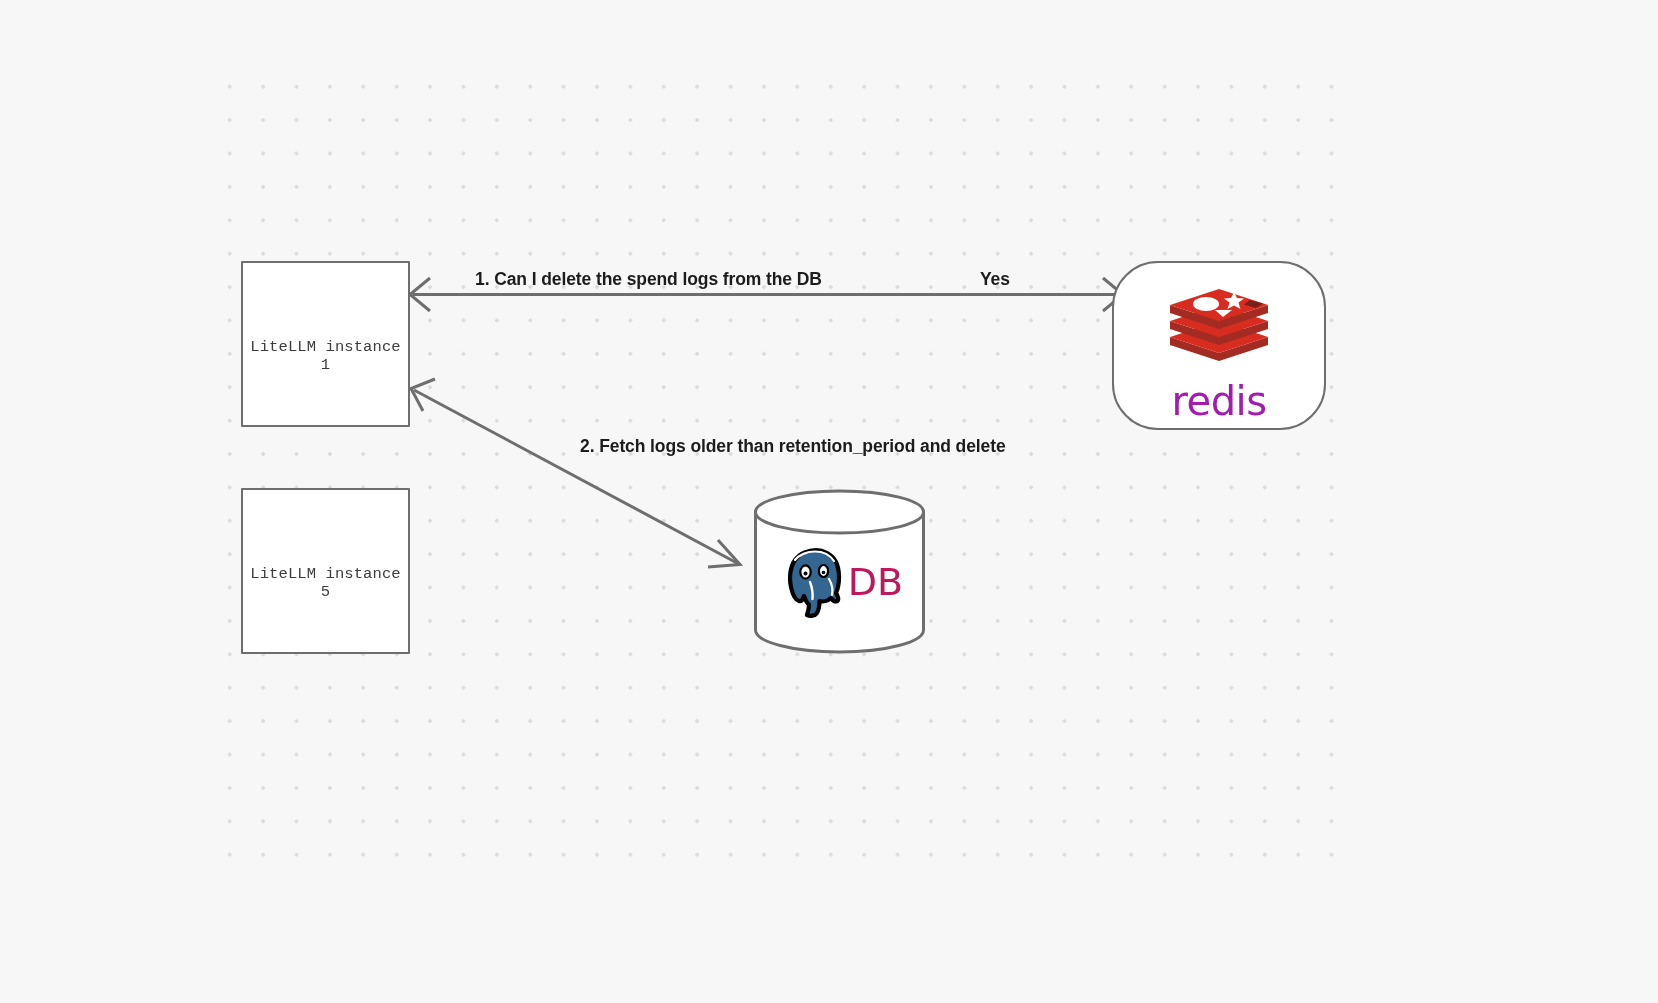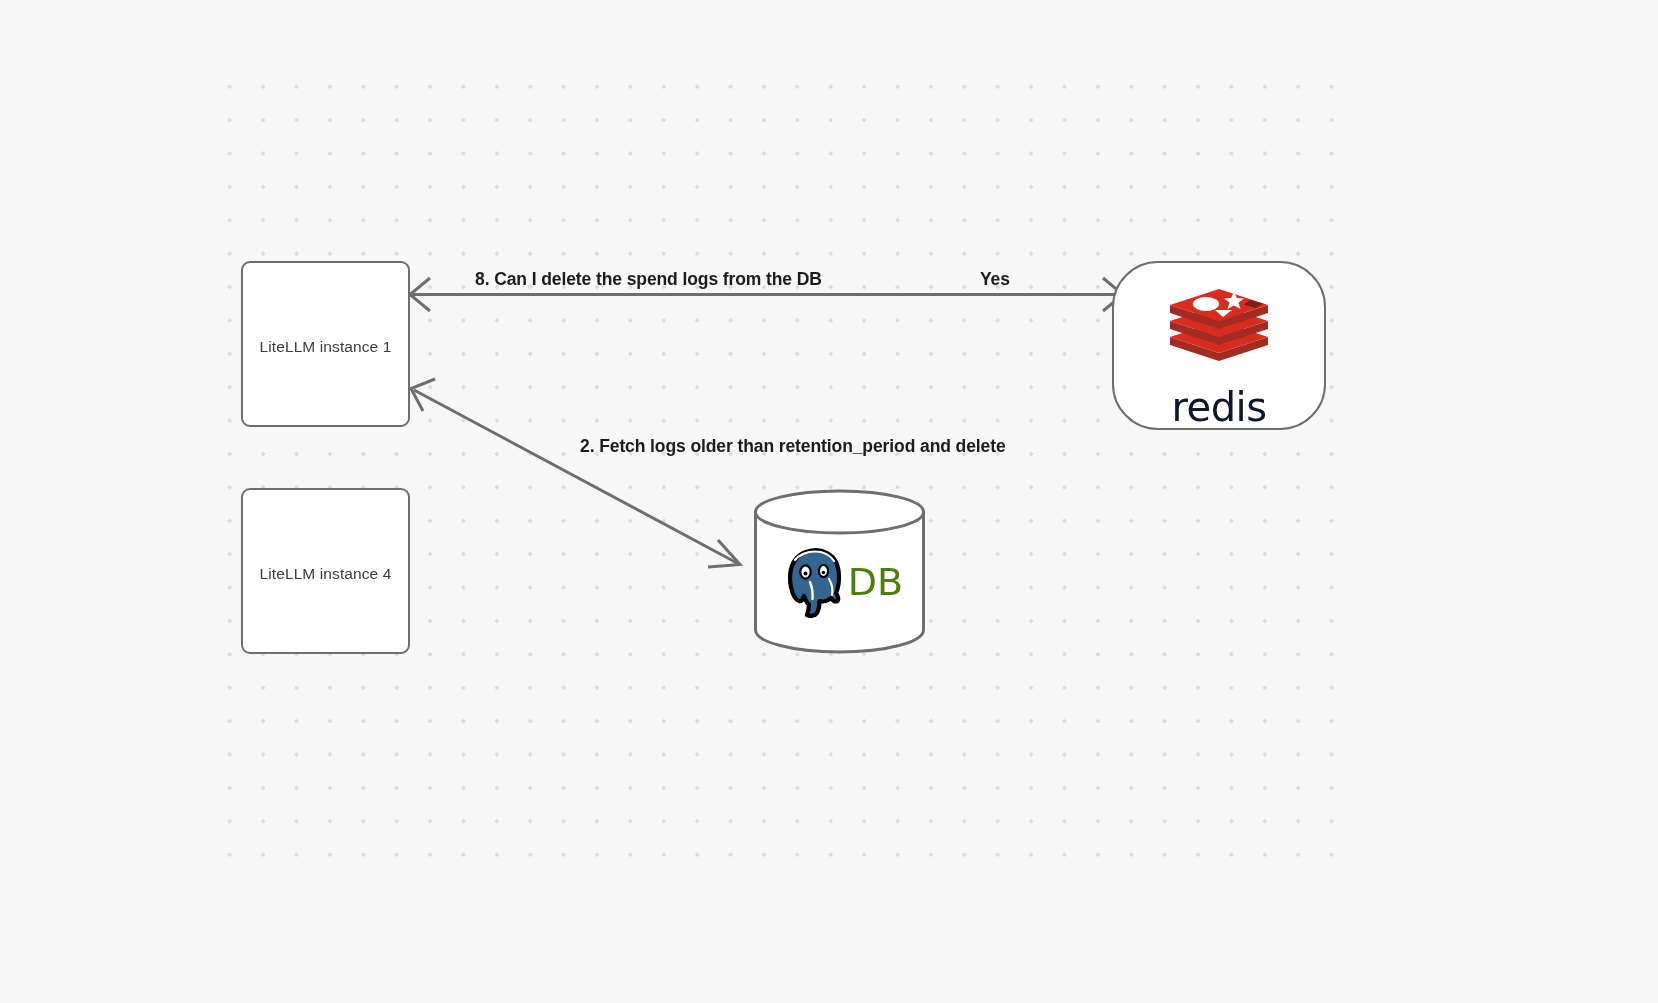--- a/index.html
+++ b/index.html
@@ -37,22 +37,23 @@
     top: 0;
     width: 1658px;
     height: 1003px;
     overflow: visible;
   }
   
   .node-box {
     position: absolute;
     background: #ffffff;
     border: 2.6px solid #6e6e6e;
-    border-radius: 9px;
+    border-radius: 1px;
     box-sizing: border-box;
+    font-family: Liberation Mono, monospace;
   }
   .node-label {
     position: absolute;
     left: 0;
     right: 0;
     text-align: center;
     font-size: 15.5px;
     color: #3c3c3c;
     letter-spacing: 0.1px;
   }
@@ -79,24 +80,24 @@
     position: absolute;
     left: 0; right: 0; top: 20px;
     display: flex;
     flex-direction: column;
     align-items: center;
   }
   #redis-word {
     font-family: "DejaVu Sans", sans-serif;
     font-size: 40px;
     font-weight: 400;
-    color: #0f172a;
+    color: #a21caf;
     letter-spacing: -0.5px;
     line-height: 1;
-    margin-top: 16px;
+    margin-top: 10px;
   }
   
   #db-node {
     position: absolute;
     left: 753px;
     top: 490px;
     width: 173px;
     height: 162px;
   }
   #db-inner {
@@ -110,21 +111,21 @@
   }
   #db-content {
     display: flex;
     align-items: center;
     margin-top: 22px;
     margin-left: 6px;
   }
   #db-text {
     font-family: "DejaVu Sans", sans-serif;
     font-size: 38px;
-    color: #4d7c0f;
+    color: #be185d;
     line-height: 1;
     margin-left: -4px;
   }
   
   .edge-label {
     position: absolute;
     font-size: 17.5px;
     font-weight: bold;
     color: #1c1c1c;
     white-space: nowrap;
@@ -158,21 +159,21 @@
 
       <path d="M 718 540 L 740 564.5 L 708 567" fill="none" stroke="#6e6e6e" stroke-width="3" stroke-linecap="butt" stroke-linejoin="miter"></path>
     </g>
   </svg>
 
   <div class="node-box" id="inst1">
     <div class="node-label">LiteLLM instance 1</div>
   </div>
 
   <div class="node-box" id="inst2">
-    <div class="node-label">LiteLLM instance 4</div>
+    <div class="node-label">LiteLLM instance 5</div>
   </div>
 
 
   <div id="redis-node">
     <div id="redis-logo-wrap">
       <svg width="106" height="88" viewBox="0 0 106 88" xmlns="http://www.w3.org/2000/svg">
 
         <path d="M53 78 L4 62 L4 54 L53 70 L102 54 L102 62 Z" fill="#a32b22"></path>
         <path d="M4 54 L53 38 L102 54 L53 70 Z" fill="#d82c20"></path>
 
@@ -216,19 +217,19 @@
           <circle cx="41.5" cy="26.5" r="1.8" fill="#000000"></circle>
           <path d="M28 36 C30 41 31 47 30.5 53" fill="none" stroke="#ffffff" stroke-width="2.4" stroke-linecap="round"></path>
           <path d="M47 33 C50 38 51 44 50 49" fill="none" stroke="#ffffff" stroke-width="2.2" stroke-linecap="round"></path>
           <path d="M13 14 C17 9 25 5.5 33 5.5 C41 5.5 48 9 52 15" fill="none" stroke="#ffffff" stroke-width="2.2" stroke-linecap="round"></path>
         </svg>
         <div id="db-text">DB</div>
       </div>
     </div>
   </div>
 
-  <div class="edge-label" id="lbl-1">8.  Can I delete the spend logs from the DB</div>
+  <div class="edge-label" id="lbl-1">1.  Can I delete the spend logs from the DB</div>
 
   <div class="edge-label" id="lbl-yes">Yes</div>
 
   <div class="edge-label" id="lbl-2">2.  Fetch logs older than retention_period and delete</div>
 
 </div>
 
 </body></html>

